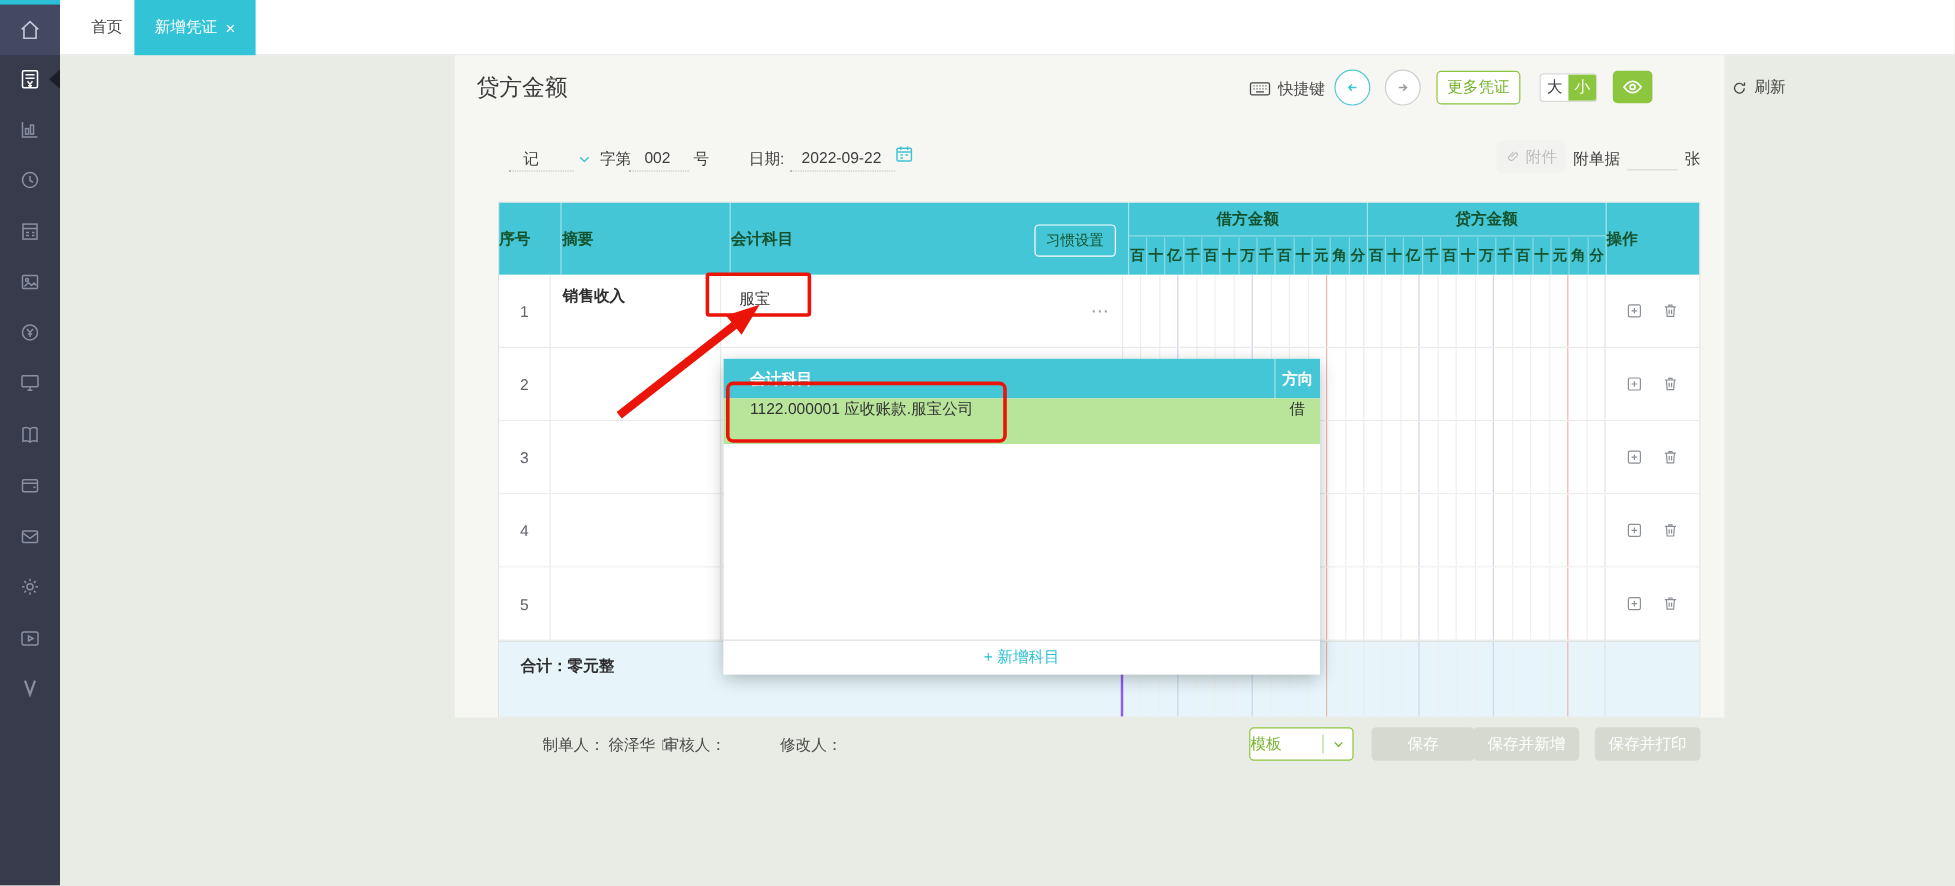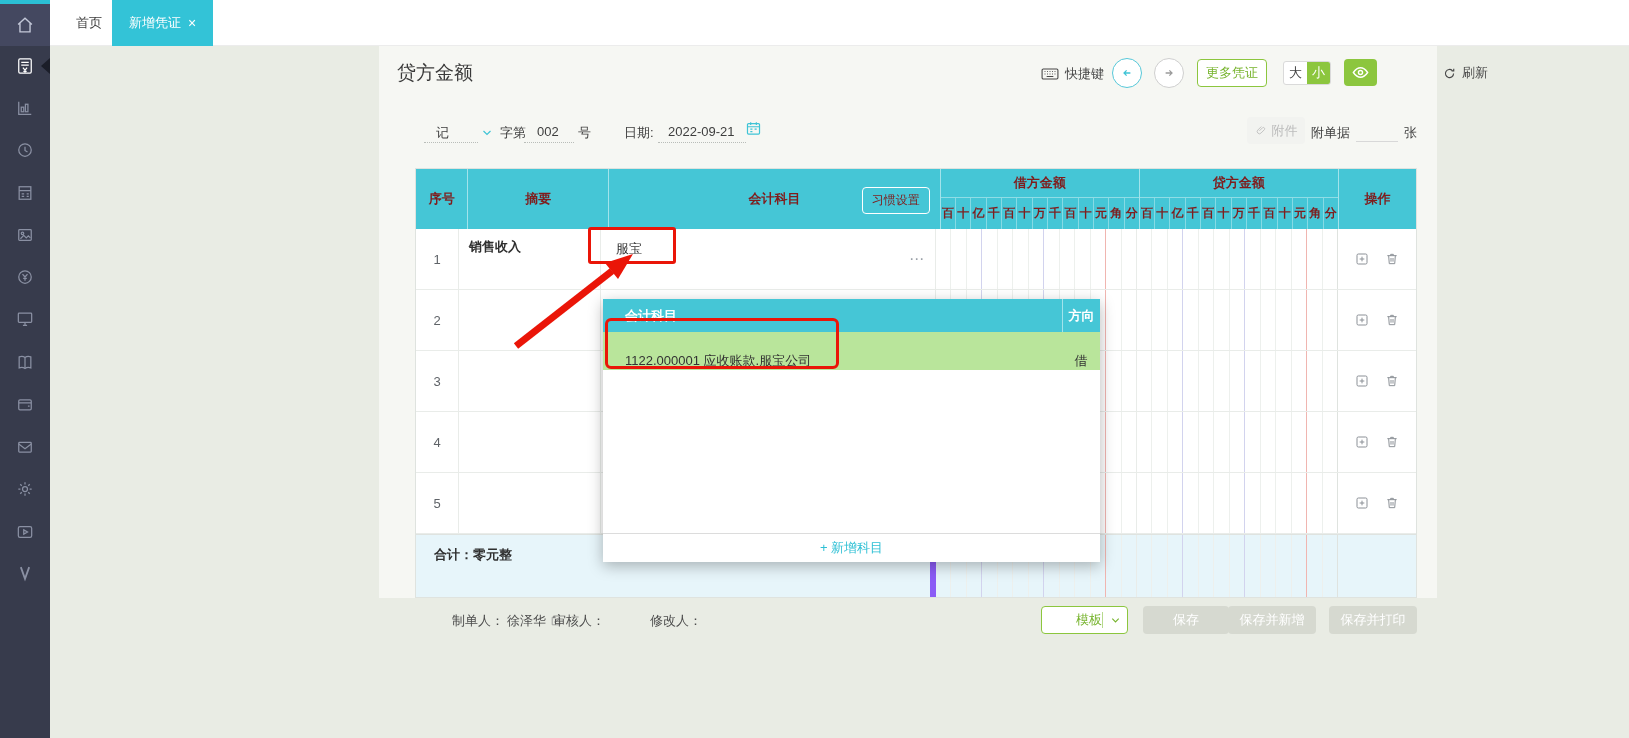--- a/index.html
+++ b/index.html
@@ -50,21 +50,21 @@
   .v-text { position:absolute; top:124px; font-size:13px; color:#3e3e3e; }
   .dot-underline { position:absolute; top:142px; height:0; border-bottom:1px dotted #b9bdb9; }
   #v-chevron { position:absolute; left:481px; top:127px; color:#3fc4d6; }
   #v-cal { position:absolute; left:745px; top:120px; color:#3fc4d6; cursor:pointer; }
   #v-attach { position:absolute; left:1247px; top:117px; width:58px; height:27px; background:#f2f3f0; border-radius:4px; color:#bcbcbc; font-size:13px; display:flex; align-items:center; justify-content:center; gap:4px; cursor:pointer; }
   #v-zhang-line { position:absolute; left:1356px; top:141px; width:42px; border-bottom:1px solid #d8d8d8; cursor:text; }
 
   
   #table { position:absolute; left:415px; top:168px; width:1002px; height:430px; background:#fff; border:1px solid #dfe3df; z-index:1; }
   #thead { position:absolute; left:0; top:0; width:1000px; height:60px; background:#45c6d6; display:flex; }
-  .th { position:relative; display:flex; align-items:center; justify-content:center; color:#7f1d1d; font-size:13px; font-weight:bold; border-right:1px solid rgba(255,255,255,.5); }
+  .th { position:relative; display:flex; align-items:center; justify-content:space-between; color:#14532d; font-size:13px; font-weight:bold; border-right:1px solid rgba(255,255,255,.5); }
   .th:last-child { border-right:none; }
   .th.amount { flex-direction:column; }
   .amount-label { width:100%; height:28px; display:flex; align-items:center; justify-content:center; border-bottom:1px solid rgba(255,255,255,.4); }
   .digit-row { display:flex; width:100%; height:31px; }
   .digit-cell { flex:1; display:flex; align-items:center; justify-content:center; font-size:12px; font-weight:bold; border-right:1px solid rgba(255,255,255,.35); }
   .digit-row .digit-cell:last-child { border-right:none; }
   #habit-btn { position:absolute; right:10px; top:18px; padding:4px 9px; border:1px solid #fff; border-radius:4px; font-size:12px; font-weight:normal; cursor:pointer; }
 
   .trow { position:absolute; left:0; width:1000px; height:61px; display:flex; background:#fff; border-bottom:1px solid #e9ece9; }
   .td { position:relative; border-right:1px solid #e9ece9; height:100%; }
@@ -75,48 +75,48 @@
   .acct-more { position:absolute; right:10px; top:50%; margin-top:-9px; color:#9aa0a8; font-size:15px; letter-spacing:1px; cursor:pointer; }
   .td.amount-body { display:flex; }
   .gcell { flex:1; border-right:1px solid #edf0ed; }
   .gcell.purple { border-right-color:#d2d3ee; }
   .gcell.red { border-right-color:#f0b5b0; }
   .gcell:last-child { border-right:none; }
   .td.ops { display:flex; align-items:center; justify-content:center; gap:14px; color:#8b9096; }
   .td.ops span { cursor:pointer; display:flex; }
 
   #total-row { position:absolute; left:0; top:365px; width:1000px; height:63px; background:#e7f5fa; display:flex; border-top:1px solid #dfe3e0; }
-  #total-label-cell { width:520px; border-right:6px solid #8b5cf6; padding:11px 0 0 18px; font-size:13px; font-weight:600; color:#2f2f2f; }
+  #total-label-cell { width:520px; border-right:2px solid #8b5cf6; padding:11px 0 0 18px; font-size:13px; font-weight:600; color:#2f2f2f; }
   #total-row .td.amount-body, #total-row .ops-blank { height:100%; }
   .ops-blank { width:78px; }
 
   
   #dropdown { position:absolute; left:603px; top:299px; width:497px; height:263px; background:#fff; box-shadow:0 4px 14px rgba(0,0,0,.28); z-index:20; }
   #dd-header { height:33px; background:#45c6d6; display:flex; align-items:center; color:#fff; font-size:13px; font-weight:bold; }
   #dd-header .acc { flex:1; padding-left:22px; }
   #dd-header .dir { width:38px; text-align:center; border-left:1px solid rgba(255,255,255,.5); line-height:33px; }
-  #dd-item { height:38px; background:#b9e59b; display:flex; align-items:flex-end; font-size:13px; color:#333; cursor:pointer; }
+  #dd-item { height:38px; background:#b9e59b; display:flex; align-items:flex-start; font-size:13px; color:#333; cursor:pointer; }
   #dd-item .name { flex:1; padding-left:22px; }
   #dd-item .dir { width:38px; text-align:center; }
   #dd-footer { position:absolute; left:0; bottom:0; width:100%; height:29px; border-top:1px solid #dcdcdc; display:flex; align-items:center; justify-content:center; color:#2fc0d5; font-size:13px; cursor:pointer; background:#fff; }
 
   
   .anno { position:absolute; border:3px solid #ea1508; z-index:32; pointer-events:none; }
   #anno-box1 { left:588px; top:227px; width:88px; height:37px; border-radius:3px; }
   #anno-box2 { left:605px; top:318px; width:234px; height:51px; border-radius:6px; }
   #anno-arrow { position:absolute; left:0; top:0; z-index:31; pointer-events:none; }
 
   
   .f-text { position:absolute; top:612px; font-size:13px; color:#4c4c4c; display:flex; align-items:center; gap:3px; }
   #f-preparer { left:432px;margin-left:20px; }
   #f-reviewer { left:553px; }
   #f-modifier { left:650px; }
   #f-edit { color:#9a9a9a; cursor:pointer; display:flex; }
   #btn-template { position:absolute; left:1041px; top:606px; width:87px; height:28px; background:#fff; border:1px solid #8cc63e; border-radius:4px; display:flex; align-items:center; cursor:pointer; }
-  #btn-template .lbl { flex:1; text-align:right; font-size:13px; color:#76b32c; }
+  #btn-template .lbl { flex:1; text-align:left; font-size:13px; color:#76b32c; }
   #btn-template .sep { width:1px; height:16px; background:#b7da8d; }
   #btn-template .chev { width:24px; display:flex; align-items:center; justify-content:center; color:#76b32c; }
   .btn-gray { position:absolute; top:606px; height:28px; border:none; border-radius:4px; background:#d6d9d0; color:#fff; font-size:13px; display:flex; align-items:center; justify-content:center; cursor:pointer; }
   #btn-save { left:1143px; width:86px; }
   #btn-save-new { left:1228px; width:88px; }
   #btn-save-print { left:1329px; width:88px; }
 </style>
 </head>
 <body>
 
@@ -302,21 +302,21 @@
 <span id="v-chevron">
     <svg width="12" height="12" viewBox="0 0 24 24" fill="none" stroke="currentColor" stroke-width="2.4">
       <path d="M5 8l7 7 7-7"></path>
     </svg>
   </span>
 <span class="v-text" style="left:500px">字第</span>
 <span class="v-text" style="left:537px">002</span>
 <span class="dot-underline" style="left:524px;width:50px"></span>
 <span class="v-text" style="left:578px">号</span>
 <span class="v-text" style="left:624px">日期:</span>
-<span class="v-text" style="left:668px">2022-09-21</span>
+<span class="v-text" style="left:668px">2022-09-22</span>
 <span class="dot-underline" style="left:658px;width:88px"></span>
 <span id="v-cal">
     <svg width="17" height="17" viewBox="0 0 24 24" fill="none" stroke="currentColor" stroke-width="1.7">
       <rect x="3.5" y="5" width="17" height="15" rx="1.5"></rect>
       <path d="M3.5 9.5h17M8 3v4M16 3v4M7.5 13h3M7.5 16.5h3M13.5 13h3"></path>
     </svg>
   </span>
 <div id="v-attach">
   <span>
       <svg width="13" height="13" viewBox="0 0 24 24" fill="none" stroke="currentColor" stroke-width="1.6">

